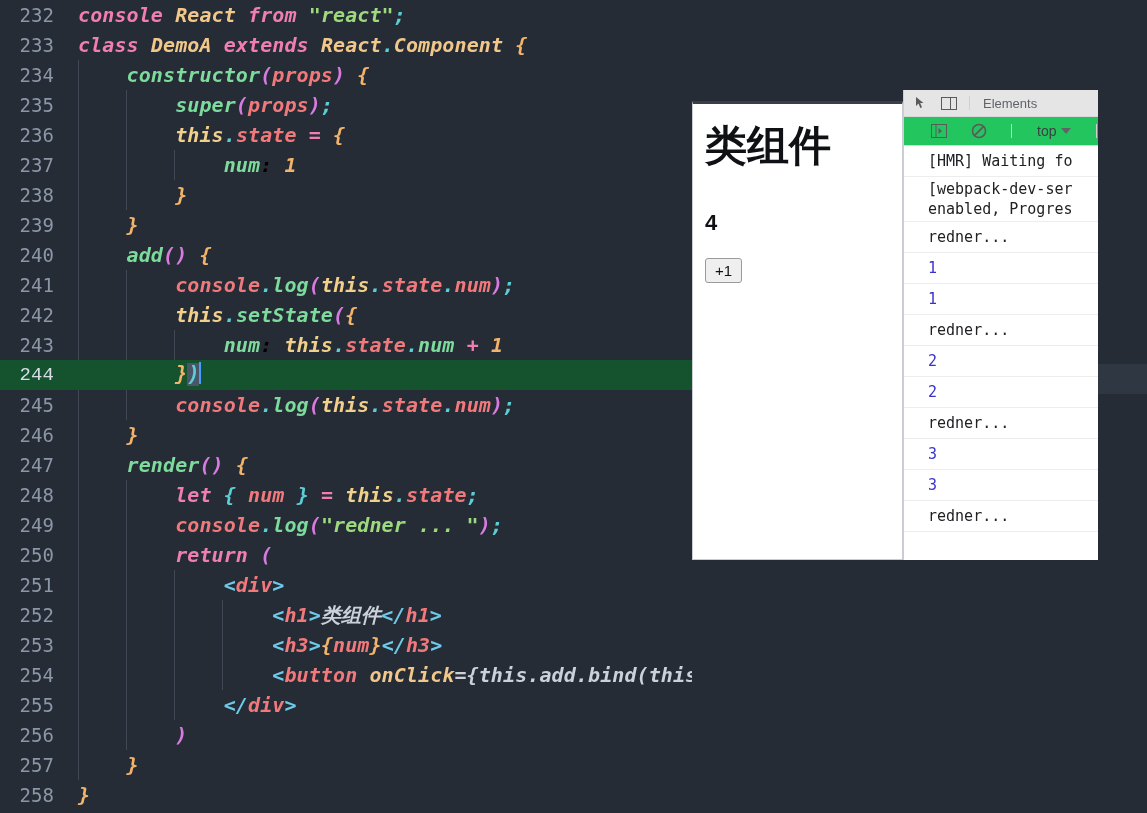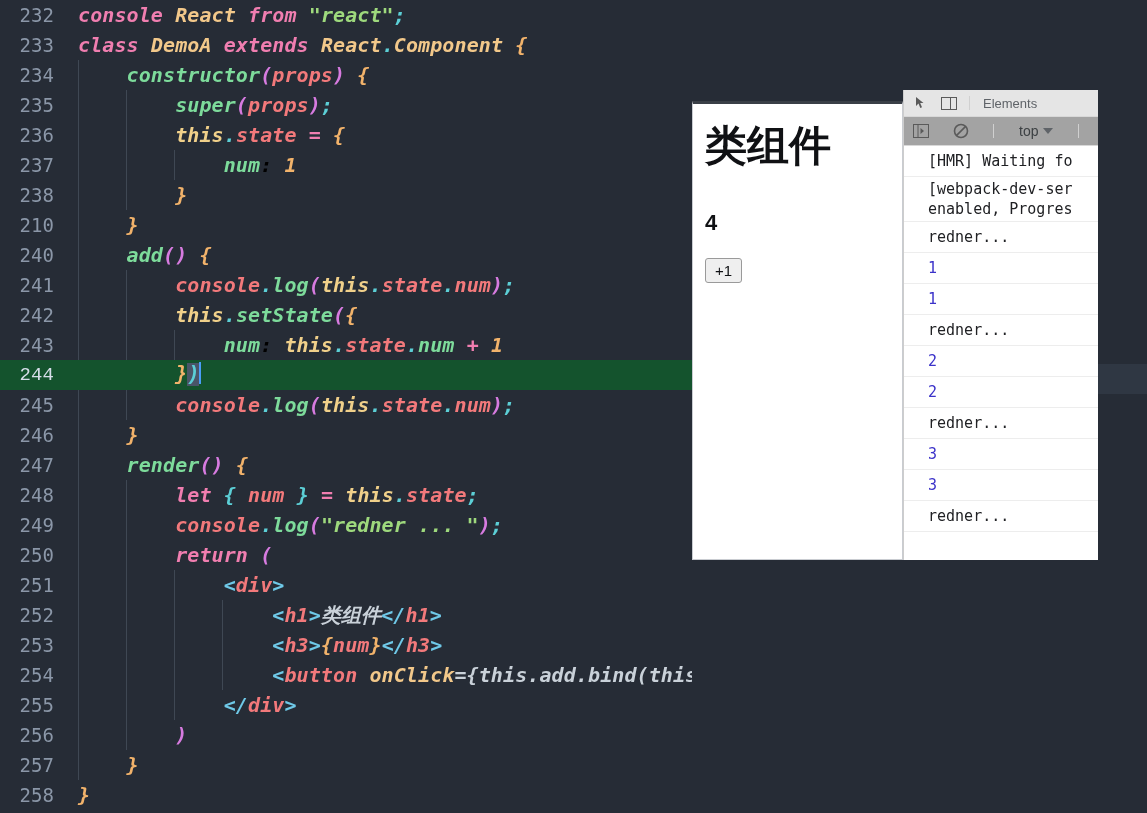--- a/index.html
+++ b/index.html
@@ -104,22 +104,22 @@
   .dt-tabbar{
     height:26px;background:#e5e5e5;border-bottom:1px solid #d8d8d8;
     display:flex;align-items:center;gap:6px;padding-left:6px;
     color:#5f6368;font-size:13px;
   }
   .dt-icon{width:22px;height:18px;display:flex;align-items:center;justify-content:center;color:#5a5a5a;}
   .dt-sep{width:1px;height:14px;background:#d0d0d0;margin:0 3px;}
   .dt-tab{font-size:13px;color:#5f6368;padding:0 4px;}
 
   .dt-toolbar{
-    height:28px;background:#a3a3a3;border-bottom:1px solid #d8d8d8;
-    display:flex;align-items:center;gap:18px;padding-left:6px;
+    height:28px;background:#22c55e;border-bottom:1px solid #d8d8d8;
+    display:flex;align-items:center;gap:18px;padding-left:24px;
     color:#5f6368;font-size:14px;
   }
   .dt-ctx{display:flex;align-items:center;gap:5px;font-size:14px;color:#3c4043;padding:0 4px;}
   .caret{width:0;height:0;border-left:5px solid transparent;border-right:5px solid transparent;border-top:6px solid #5f6368;}
 
   .dt-console{background:#fff;}
   .dt-row{
     min-height:30px;
     border-bottom:1px solid #ededed;
     display:flex;align-items:center;
@@ -164,21 +164,21 @@
         <div class="g" style="left: 222px; top: 600px; height: 90px;"></div>
       </div>
     <div class="code-area" id="code-area">
         <div class="line" style="top: 0px; position: absolute; left: 0px; right: 0px;"><span class="ln">232</span><span class="txt"><span class="pln"></span><span class="k">console</span> <span class="cls">React</span> <span class="k">from</span> <span class="str">"react"</span><span class="pun">;</span></span></div>
         <div class="line" style="top: 30px; position: absolute; left: 0px; right: 0px;"><span class="ln">233</span><span class="txt"><span class="pln"></span><span class="k">class</span> <span class="cls">DemoA</span> <span class="k">extends</span> <span class="cls">React</span><span class="pun">.</span><span class="cls">Component</span> <span class="br1">{</span></span></div>
         <div class="line" style="top: 60px; position: absolute; left: 0px; right: 16px;"><span class="ln">234</span><span class="txt"><span class="pln">&nbsp;&nbsp;&nbsp;&nbsp;</span><span class="fn">constructor</span><span class="br2">(</span><span class="prop">props</span><span class="br2">)</span> <span class="br1">{</span></span></div>
         <div class="line" style="top: 90px; position: absolute; left: 0px; right: 0px;"><span class="ln">235</span><span class="txt"><span class="pln">&nbsp;&nbsp;&nbsp;&nbsp;&nbsp;&nbsp;&nbsp;&nbsp;</span><span class="fn">super</span><span class="br2">(</span><span class="prop">props</span><span class="br2">)</span><span class="pun">;</span></span></div>
         <div class="line" style="top: 120px; position: absolute; left: 0px; right: 0px;"><span class="ln">236</span><span class="txt"><span class="pln">&nbsp;&nbsp;&nbsp;&nbsp;&nbsp;&nbsp;&nbsp;&nbsp;</span><span class="var">this</span><span class="pun">.</span><span class="prop">state</span> <span class="op">=</span> <span class="br1">{</span></span></div>
         <div class="line" style="top: 150px; position: absolute; left: 0px; right: 0px;"><span class="ln">237</span><span class="txt"><span class="pln">&nbsp;&nbsp;&nbsp;&nbsp;&nbsp;&nbsp;&nbsp;&nbsp;&nbsp;&nbsp;&nbsp;&nbsp;</span><span class="fn">num</span>: <span class="num">1</span></span></div>
         <div class="line" style="top: 180px; position: absolute; left: 0px; right: 0px;"><span class="ln">238</span><span class="txt"><span class="pln">&nbsp;&nbsp;&nbsp;&nbsp;&nbsp;&nbsp;&nbsp;&nbsp;</span><span class="br1">}</span></span></div>
-        <div class="line" style="top: 210px; position: absolute; left: 0px; right: 0px;"><span class="ln">210</span><span class="txt"><span class="pln">&nbsp;&nbsp;&nbsp;&nbsp;</span><span class="br1">}</span></span></div>
+        <div class="line" style="top: 210px; position: absolute; left: 0px; right: 0px;"><span class="ln">239</span><span class="txt"><span class="pln">&nbsp;&nbsp;&nbsp;&nbsp;</span><span class="br1">}</span></span></div>
         <div class="line" style="top: 240px; position: absolute; left: 0px; right: 0px;"><span class="ln">240</span><span class="txt"><span class="pln">&nbsp;&nbsp;&nbsp;&nbsp;</span><span class="fn">add</span><span class="br2">(</span><span class="br2">)</span> <span class="br1">{</span></span></div>
         <div class="line" style="top: 270px; position: absolute; left: 0px; right: 0px;"><span class="ln">241</span><span class="txt"><span class="pln">&nbsp;&nbsp;&nbsp;&nbsp;&nbsp;&nbsp;&nbsp;&nbsp;</span><span class="prop">console</span><span class="pun">.</span><span class="fn">log</span><span class="br2">(</span><span class="var">this</span><span class="pun">.</span><span class="prop">state</span><span class="pun">.</span><span class="prop">num</span><span class="br2">)</span><span class="pun">;</span></span></div>
         <div class="line" style="top: 300px; position: absolute; left: 0px; right: 0px;"><span class="ln">242</span><span class="txt"><span class="pln">&nbsp;&nbsp;&nbsp;&nbsp;&nbsp;&nbsp;&nbsp;&nbsp;</span><span class="var">this</span><span class="pun">.</span><span class="fn">setState</span><span class="br2">(</span><span class="br1">{</span></span></div>
         <div class="line" style="top: 330px; position: absolute; left: 0px; right: 0px;"><span class="ln">243</span><span class="txt"><span class="pln">&nbsp;&nbsp;&nbsp;&nbsp;&nbsp;&nbsp;&nbsp;&nbsp;&nbsp;&nbsp;&nbsp;&nbsp;</span><span class="fn">num</span>: <span class="var">this</span><span class="pun">.</span><span class="prop">state</span><span class="pun">.</span><span class="fn">num</span> <span class="op">+</span> <span class="num">1</span></span></div>
         <div class="line active" style="top: 360px; position: absolute; left: 0px; right: 0px;"><span class="ln">244</span><span class="txt"><span class="pln">&nbsp;&nbsp;&nbsp;&nbsp;&nbsp;&nbsp;&nbsp;&nbsp;</span><span class="br1">}</span><span class="sel"><span class="br3">)</span></span><span class="cursor"></span></span></div>
         <div class="line" style="top: 390px; position: absolute; left: 0px; right: 0px;"><span class="ln">245</span><span class="txt"><span class="pln">&nbsp;&nbsp;&nbsp;&nbsp;&nbsp;&nbsp;&nbsp;&nbsp;</span><span class="prop">console</span><span class="pun">.</span><span class="fn">log</span><span class="br2">(</span><span class="var">this</span><span class="pun">.</span><span class="prop">state</span><span class="pun">.</span><span class="prop">num</span><span class="br2">)</span><span class="pun">;</span></span></div>
         <div class="line" style="top: 420px; position: absolute; left: 0px; right: 0px;"><span class="ln">246</span><span class="txt"><span class="pln">&nbsp;&nbsp;&nbsp;&nbsp;</span><span class="br1">}</span></span></div>
         <div class="line" style="top: 450px; position: absolute; left: 0px; right: 0px;"><span class="ln">247</span><span class="txt"><span class="pln">&nbsp;&nbsp;&nbsp;&nbsp;</span><span class="fn">render</span><span class="br2">(</span><span class="br2">)</span> <span class="br1">{</span></span></div>
         <div class="line" style="top: 480px; position: absolute; left: 0px; right: 0px;"><span class="ln">248</span><span class="txt"><span class="pln">&nbsp;&nbsp;&nbsp;&nbsp;&nbsp;&nbsp;&nbsp;&nbsp;</span><span class="k">let</span> <span class="br3">{</span> <span class="prop">num</span> <span class="br3">}</span> <span class="op">=</span> <span class="var">this</span><span class="pun">.</span><span class="prop">state</span><span class="pun">;</span></span></div>
         <div class="line" style="top: 510px; position: absolute; left: 0px; right: 0px;"><span class="ln">249</span><span class="txt"><span class="pln">&nbsp;&nbsp;&nbsp;&nbsp;&nbsp;&nbsp;&nbsp;&nbsp;</span><span class="prop">console</span><span class="pun">.</span><span class="fn">log</span><span class="br2">(</span><span class="str">"redner ... "</span><span class="br2">)</span><span class="pun">;</span></span></div>

